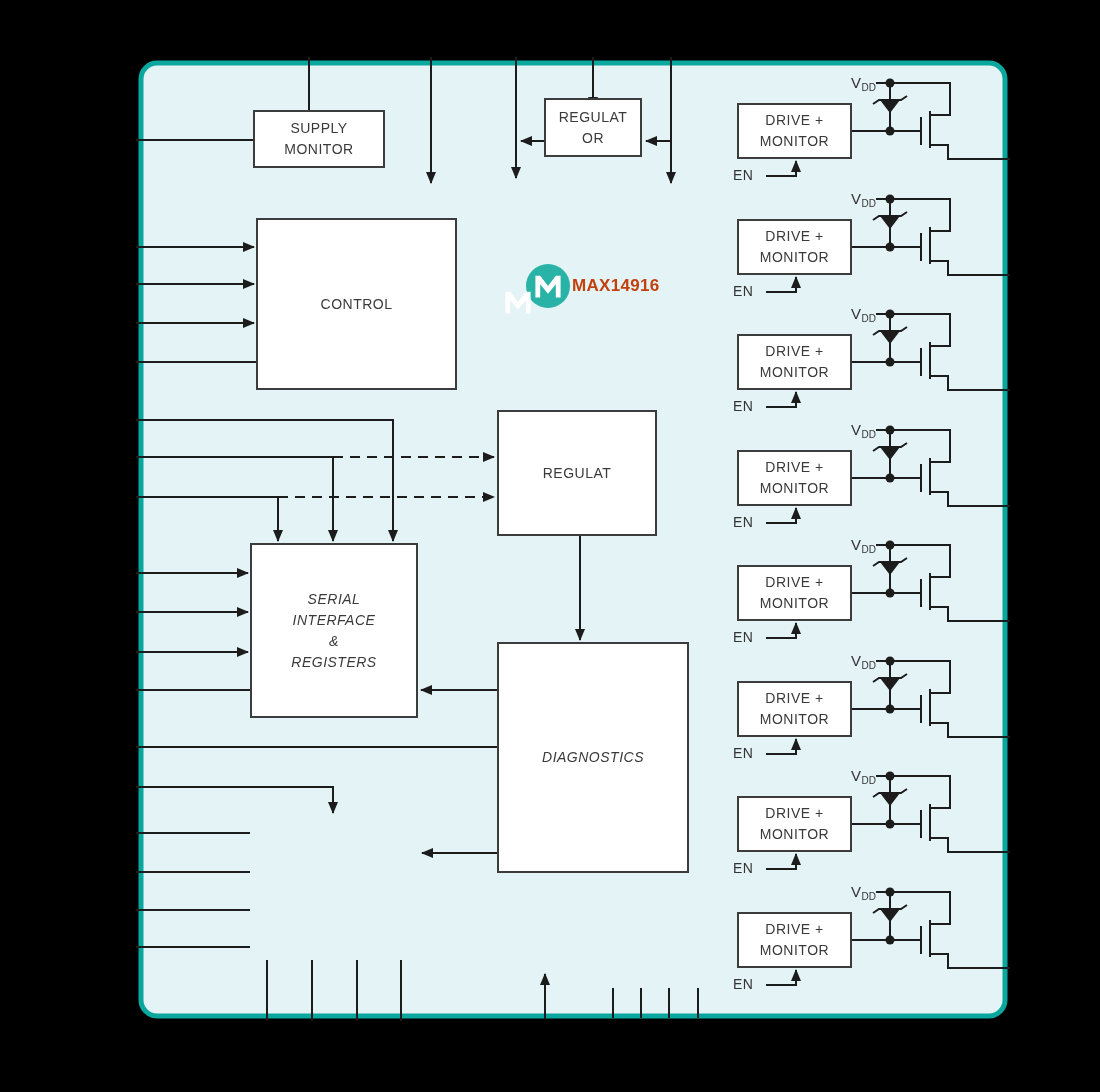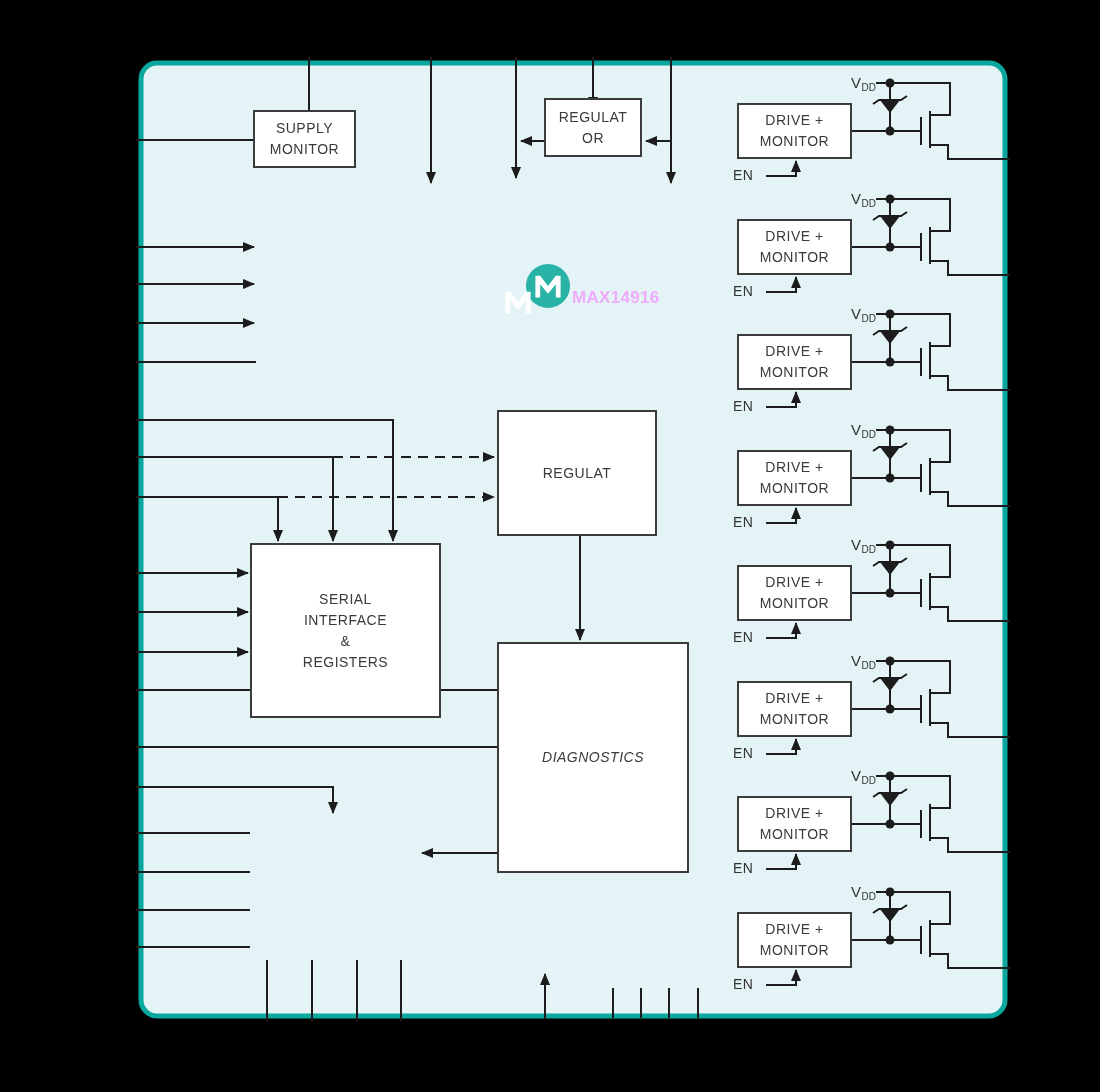--- a/index.html
+++ b/index.html
@@ -23,21 +23,21 @@
   .vdd .vdd-main{font-size:15px;}
   .vdd .vdd-sub{font-size:10px;position:relative;top:3px;letter-spacing:0;}
   .channel{position:absolute;left:0;width:0;height:0;}
   #logo-circle{
     position:absolute;left:526px;top:264px;width:44px;height:44px;border-radius:50%;
     background:#29b2a6;display:flex;align-items:center;justify-content:center;
   }
   #ghost-m{position:absolute;left:503px;top:290px;}
   #part-number{
     position:absolute;left:572px;top:276px;font-size:17px;font-weight:bold;
-    color:#f0abfc;letter-spacing:.3px;margin-top:12px;
+    color:#c2410c;letter-spacing:.3px;
   }
 </style>
 </head>
 <body>
 
 <div id="stage">
 
   <svg id="wires" viewBox="0 0 1100 1092">
     <defs>
       <marker id="arr" viewBox="0 0 12 10" refX="11" refY="5" markerWidth="12" markerHeight="10" orient="auto-start-reverse" markerUnits="userSpaceOnUse">
@@ -186,30 +186,31 @@
         <path d="M930,954 H948 V968 H1010"></path>
         <path d="M890,892 V940"></path>
         <path d="M873,913 L879,909 L901,909 L907,905"></path>
         <polygon points="880,909 900,909 890,922" class="fill"></polygon>
         <circle cx="890" cy="892" r="4.5" class="fill"></circle>
         <circle cx="890" cy="940" r="4.5" class="fill"></circle>
         <path d="M766,985 H796 V970" marker-end="url(#arr)"></path>
       </g>
   </svg>
 
-  <div class="block" style="left:253px;top:110px;width:103px;height:58px;">SUPPLY
+  <div class="block" style="left:253px;top:110px;width:132px;height:58px;">SUPPLY
 MONITOR</div>
 
   <div class="block" style="left:544px;top:98px;width:98px;height:59px;">REGULAT
 OR</div>
 
+  <div class="block" style="left:256px;top:218px;width:201px;height:172px;">CONTROL</div>
 
   <div class="block" style="left:497px;top:410px;width:160px;height:126px;">REGULAT</div>
 
-  <div class="block" style="left:250px;top:543px;width:191px;height:175px;">SERIAL
+  <div class="block" style="left:250px;top:543px;width:168px;height:175px;font-style:italic;">SERIAL
 INTERFACE
 &amp;
 REGISTERS</div>
 
   <div class="block" style="left:497px;top:642px;width:192px;height:231px;font-style:italic;">DIAGNOSTICS</div>
 
 
   <div id="logo-circle">
     <svg width="30" height="24" viewBox="0 0 100 80">
       <polygon fill="#ffffff" points="8,78 8,6 24,6 50,40 76,6 92,6 92,78 76,78 76,34 50,66 24,34 24,78"></polygon>

